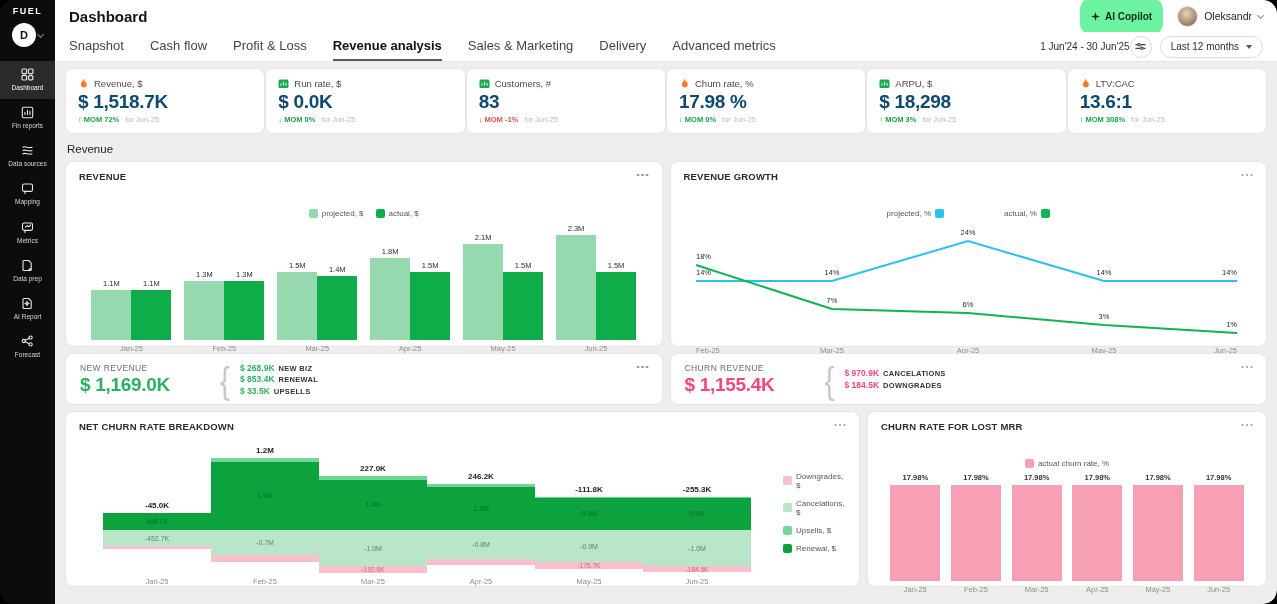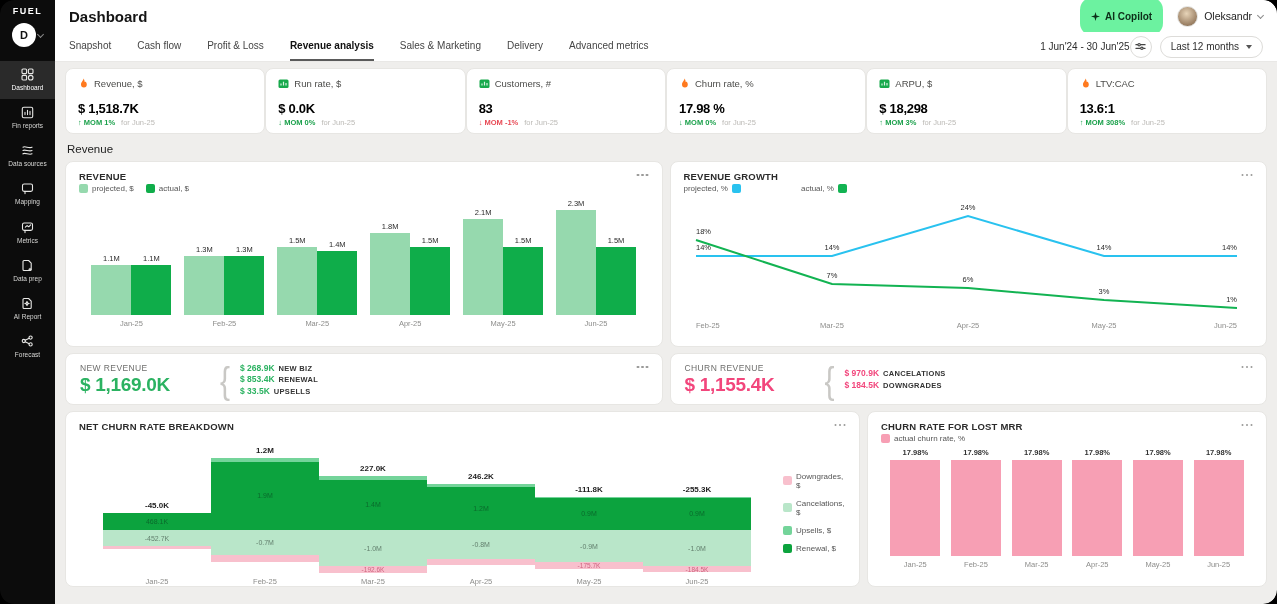--- a/index.html
+++ b/index.html
@@ -26,56 +26,56 @@
   .header .spacer { flex:1; }
   .copilot { background:#6cf2a0; border:none; border-radius:13px; height:39px; padding:0 11px; display:flex; align-items:center; gap:5px; font-size:10px; font-weight:700; color:#0d2f19; cursor:pointer; }
   .copilot svg { width:9px; height:9px; fill:#0d2f19; }
   .user { display:flex; align-items:center; gap:6px; margin-left:14px; cursor:pointer; }
   .user-avatar { width:21px; height:21px; border-radius:50%; background:radial-gradient(circle at 45% 35%, #e7d4b8, #9a7f63 70%, #6e5a44); border:1px solid #e2e2e0; }
   .user-name { font-size:10.5px; color:#232323; }
 
   
   .tabstrip { background:#fff; height:30px; display:flex; align-items:center; padding:0 14px; border-bottom:1px solid #e9e8e6; flex-shrink:0; }
   .tabs { display:flex; gap:26px; height:100%; }
-  .tab { font-size:10px; color:#454545; display:flex; align-items:center; height:100%; border-bottom:2px solid transparent; cursor:pointer; white-space:nowrap; }
+  .tab { font-size:13px; color:#454545; display:flex; align-items:center; height:100%; border-bottom:2px solid transparent; cursor:pointer; white-space:nowrap; }
   .tab.active { color:#111; font-weight:700; border-bottom-color:#5a5a5a; }
   .tabstrip .spacer { flex:1; }
   .daterange { font-size:10px; color:#2e2e2e; white-space:nowrap; }
   .filter-btn { width:22px; height:22px; border-radius:50%; border:1px solid #dddcd9; background:#fff; display:flex; align-items:center; justify-content:center; margin-right:8px; cursor:pointer; }
   .filter-btn svg { width:11px; height:11px; stroke:#444; stroke-width:1.3; fill:none; stroke-linecap:round; }
   .period-pill { border:1px solid #dddcd9; background:#fff; border-radius:13px; height:22px; padding:0 10px; display:flex; align-items:center; gap:7px; font-size:10px; color:#2e2e2e; cursor:pointer; }
   .caret { width:0; height:0; border-left:3.5px solid transparent; border-right:3.5px solid transparent; border-top:4px solid #555; }
 
   
   .content { flex:1; padding:6px 10px 8px; display:flex; flex-direction:column; gap:6px; overflow:hidden; }
   .card { background:#fff; border:1px solid #e7e6e3; border-radius:8px; position:relative; }
   .more { position:absolute; top:9px; right:12px; width:14px; height:8px; display:flex; align-items:center; justify-content:center; cursor:pointer; }
   .more i { width:2.5px; height:2.5px; border-radius:50%; background:#9a9a98; box-shadow:4.5px 0 0 #9a9a98, -4.5px 0 0 #9a9a98; }
 
   
   .kpi-row { display:flex; }
   .kpi { flex:1; padding:9px 12px 8px; height:66px; }
   .kpi-top { display:flex; align-items:center; gap:5px; }
   .kpi-top svg { width:11px; height:11px; }
   .kpi-label { font-size:9.5px; color:#4c4c4a; }
-  .kpi-value { font-size:13px; font-weight:600; color:#000000; letter-spacing:-0.3px; margin-top:12px; }
+  .kpi-value { font-size:19px; font-weight:600; color:#0c4a6e; letter-spacing:-0.3px; margin-top:2px; }
   .kpi-foot { display:flex; align-items:baseline; gap:6px; margin-top:2px; }
   .mom { font-size:7.5px; font-weight:700; }
   .mom.positive { color:#1ca14c; }
   .mom.negative { color:#e84a55; }
   .kpi-period { font-size:7.5px; color:#bcbab6; }
 
   .section-title { font-size:11.5px; font-weight:400; color:#222; padding:3px 2px 0; }
 
   .row { display:flex; gap:7px; }
   .chart-card { padding:9px 13px 6px; }
   .card-title { font-size:9.5px; font-weight:700; color:#2b2b2b; letter-spacing:0.2px; }
 
   
-  .legend-row { display:flex; justify-content:flex-start; gap:12px; align-items:center; min-height:12px; }
+  .legend-row { display:flex; justify-content:center; gap:12px; align-items:center; min-height:12px;margin-top:25px; }
   .legend-item { display:flex; align-items:center; gap:4px; font-size:8px; color:#555; }
   .legend-chip { width:9px; height:9px; border-radius:2px; flex-shrink:0; }
 
   
   .rev-plot { display:flex; justify-content:space-around; align-items:flex-end; height:132px; margin-top:2px; padding:0 6px; }
   .rev-group { display:flex; flex-direction:column; align-items:center; }
   .rev-bars { display:flex; align-items:flex-end; }
   .rev-barcol { display:flex; flex-direction:column; justify-content:flex-end; align-items:center; }
   .rev-val { font-size:7.5px; color:#2a2a2a; margin-bottom:2px; }
   .rev-bar { width:40px; }
@@ -236,21 +236,21 @@
         <div class="kpi-row" id="kpi-row">
             <div class="card kpi">
               <div class="kpi-top">
                 <svg viewBox="0 0 11 11">
                   <path d="M5.5 0.5C5.7 2.5 3 3.6 3 6.6a2.9 2.9 0 0 0 5.8 0c0-1.5-.8-2.3-1.1-3.1-.4.8-1.2.9-1.2-.4 0-1 -.5-2-1-2.6z" fill="#ff7a1f" stroke="none"></path>
                 </svg>
                 <span class="kpi-label">Revenue, $</span>
               </div>
               <div class="kpi-value">$ 1,518.7K</div>
               <div class="kpi-foot">
-                <span class="mom positive">↑ MOM 1%</span>
+                <span class="mom positive">↑ MOM 72%</span>
                 <span class="kpi-period">for Jun-25</span>
               </div>
             </div>
             <div class="card kpi">
               <div class="kpi-top">
                 <svg viewBox="0 0 11 11">
                   <rect x="0.5" y="1.5" width="10" height="8.5" rx="1.5" fill="#18a94c" stroke="none"></rect>
                   <path d="M3 7.5V5.5M5.5 7.5V3.8M8 7.5V5" stroke="#d9f5e3" stroke-width="1.2" fill="none"></path>
                 </svg>
                 <span class="kpi-label">Run rate, $</span>

